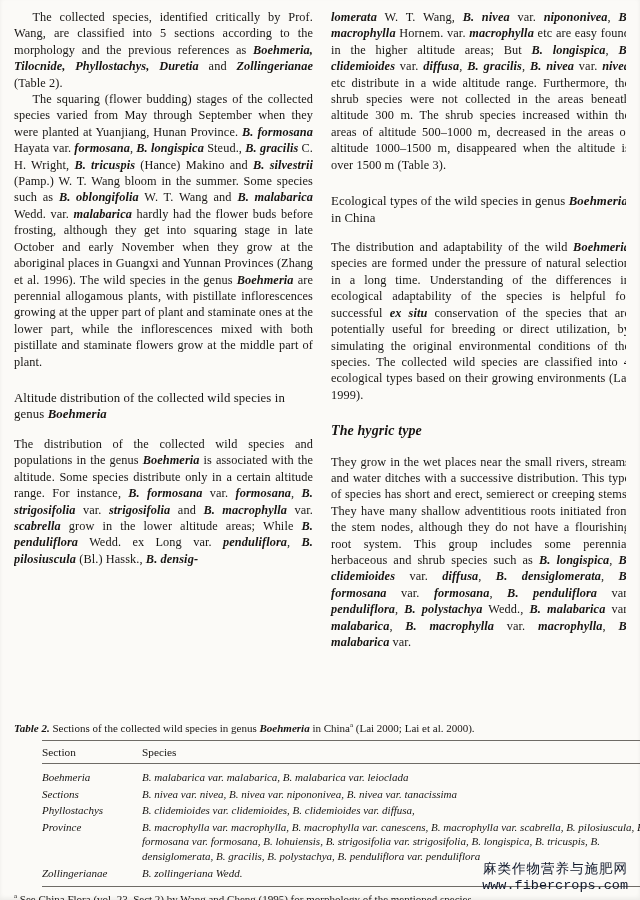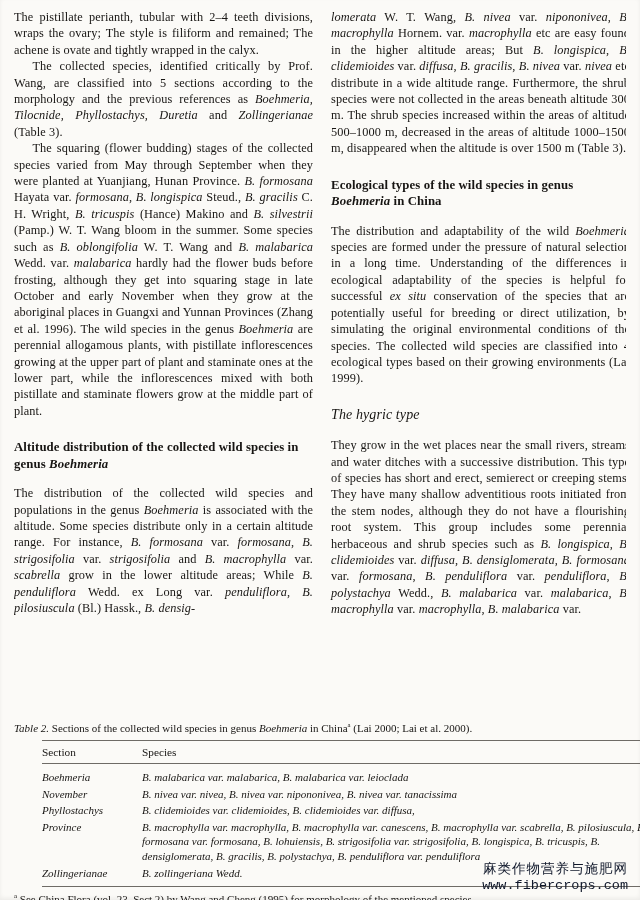--- a/index.html
+++ b/index.html
@@ -41,22 +41,22 @@
   }
   .col h4 {
     font-size: 14px;
     line-height: 16.5px;
     font-weight: normal;
     font-style: italic;
     margin: 20px 0 14px 0;
     text-align: left;
   }
   .run-r { font-style: normal; }
-  .run-i { font-style: italic; }
-  .run-b { font-weight: bold; }
+  .run-i { font-style: italic; font-weight: bold; }
+  .run-b { font-weight: normal; }
   .run-bi { font-weight: bold; font-style: italic; }
   sup { font-size: 0.62em; line-height: 0; }
 
   .table-block { margin-top: 8px; font-size: 11px; }
   .caption { margin: 0 0 5px 0; line-height: 14px; text-align: left; }
   table.sections {
     width: 100%;
     border-collapse: collapse;
     border-top: 1.5px solid #6e6b66;
     border-bottom: 1.5px solid #6e6b66;
@@ -94,22 +94,21 @@
   .watermark .url { font-size: 13.5px; text-align: right; }
 </style>
 </head>
 <body>
 
 <div class="page">
 
   <div class="columns">
 
     <div class="col">
-      <p class="noindent"><span class="run-r">The pistillate perianth, tubular with 2–4 teeth divisions, wraps the ovary; The style is filiform and remained; The achene is ovate and tightly wrapped in the calyx.</span></p>
-      <p><span class="run-r">The collected species, identified critically by Prof. Wang, are classified into 5 sections according to the morphology and the previous references as </span><span class="run-i">Boehmeria, Tilocnide, Phyllostachys, Duretia</span><span class="run-r"> and </span><span class="run-i">Zollingerianae</span><span class="run-r"> (Table 3).</span></p>
+      <p><span class="run-r">The collected species, identified critically by Prof. Wang, are classified into 5 sections according to the morphology and the previous references as </span><span class="run-i">Boehmeria, Tilocnide, Phyllostachys, Duretia</span><span class="run-r"> and </span><span class="run-i">Zollingerianae</span><span class="run-r"> (Table 2).</span></p>
       <p><span class="run-r">The squaring (flower budding) stages of the collected species varied from May through September when they were planted at Yuanjiang, Hunan Province. </span><span class="run-i">B. formosana</span><span class="run-r"> Hayata var. </span><span class="run-i">formosana</span><span class="run-r">, </span><span class="run-i">B. longispica</span><span class="run-r"> Steud., </span><span class="run-i">B. gracilis</span><span class="run-r"> C. H. Wright, </span><span class="run-i">B. tricuspis</span><span class="run-r"> (Hance) Makino and </span><span class="run-i">B. silvestrii</span><span class="run-r"> (Pamp.) W. T. Wang bloom in the summer. Some species such as </span><span class="run-i">B. oblongifolia</span><span class="run-r"> W. T. Wang and </span><span class="run-i">B. malabarica</span><span class="run-r"> Wedd. var. </span><span class="run-i">malabarica</span><span class="run-r"> hardly had the flower buds before frosting, although they get into squaring stage in late October and early November when they grow at the aboriginal places in Guangxi and Yunnan Provinces (Zhang et al. 1996). The wild species in the genus </span><span class="run-i">Boehmeria</span><span class="run-r"> are perennial allogamous plants, with pistillate inflorescences growing at the upper part of plant and staminate ones at the lower part, while the inflorescences mixed with both pistillate and staminate flowers grow at the middle part of plant.</span></p>
       <h3><span class="run-b">Altitude distribution of the collected wild species in genus </span><span class="run-bi">Boehmeria</span></h3>
       <p class="noindent"><span class="run-r">The distribution of the collected wild species and populations in the genus </span><span class="run-i">Boehmeria</span><span class="run-r"> is associated with the altitude. Some species distribute only in a certain altitude range. For instance, </span><span class="run-i">B. formosana</span><span class="run-r"> var. </span><span class="run-i">formosana</span><span class="run-r">, </span><span class="run-i">B. strigosifolia</span><span class="run-r"> var. </span><span class="run-i">strigosifolia</span><span class="run-r"> and </span><span class="run-i">B. macrophylla</span><span class="run-r"> var. </span><span class="run-i">scabrella</span><span class="run-r"> grow in the lower altitude areas; While </span><span class="run-i">B. penduliflora</span><span class="run-r"> Wedd. ex Long var. </span><span class="run-i">penduliflora</span><span class="run-r">, </span><span class="run-i">B. pilosiuscula</span><span class="run-r"> (Bl.) Hassk., </span><span class="run-i">B. densig-</span></p>
     </div>
 
     <div class="col">
       <p class="noindent"><span class="run-i">lomerata</span><span class="run-r"> W. T. Wang, </span><span class="run-i">B. nivea</span><span class="run-r"> var. </span><span class="run-i">nipononivea</span><span class="run-r">, </span><span class="run-i">B. macrophylla</span><span class="run-r"> Hornem. var. </span><span class="run-i">macrophylla</span><span class="run-r"> etc are easy found in the higher altitude areas; But </span><span class="run-i">B. longispica</span><span class="run-r">, </span><span class="run-i">B. clidemioides</span><span class="run-r"> var. </span><span class="run-i">diffusa</span><span class="run-r">, </span><span class="run-i">B. gracilis</span><span class="run-r">, </span><span class="run-i">B. nivea</span><span class="run-r"> var. </span><span class="run-i">nivea</span><span class="run-r"> etc distribute in a wide altitude range. Furthermore, the shrub species were not collected in the areas beneath altitude 300 m. The shrub species increased within the areas of altitude 500–1000 m, decreased in the areas of altitude 1000–1500 m, disappeared when the altitude is over 1500 m (Table 3).</span></p>
       <h3><span class="run-b">Ecological types of the wild species in genus </span><span class="run-bi">Boehmeria</span><span class="run-b"> in China</span></h3>
       <p class="noindent"><span class="run-r">The distribution and adaptability of the wild </span><span class="run-i">Boehmeria</span><span class="run-r"> species are formed under the pressure of natural selection in a long time. Understanding of the differences in ecological adaptability of the species is helpful for successful </span><span class="run-i">ex situ</span><span class="run-r"> conservation of the species that are potentially useful for breeding or direct utilization, by simulating the original environmental conditions of the species. The collected wild species are classified into 4 ecological types based on their growing environments (Lai 1999).</span></p>
       <h4><span class="run-i">The hygric type</span></h4>
@@ -126,21 +125,21 @@
           <th class="sec">Section</th>
           <th>Species</th>
         </tr>
       </thead>
       <tbody>
         <tr>
           <td class="sec">Boehmeria</td>
           <td>B. malabarica var. malabarica, B. malabarica var. leioclada</td>
         </tr>
         <tr>
-          <td class="sec">November</td>
+          <td class="sec">Sections</td>
           <td>B. nivea var. nivea, B. nivea var. nipononivea, B. nivea var. tanacissima</td>
         </tr>
         <tr>
           <td class="sec">Phyllostachys</td>
           <td>B. clidemioides var. clidemioides, B. clidemioides var. diffusa,</td>
         </tr>
         <tr>
           <td class="sec">Province</td>
           <td>B. macrophylla var. macrophylla, B. macrophylla var. canescens, B. macrophylla var. scabrella, B. pilosiuscula, B. formosana var. formosana, B. lohuiensis, B. strigosifolia var. strigosifolia, B. longispica, B. tricuspis, B. densiglomerata, B. gracilis, B. polystachya, B. penduliflora var. penduliflora</td>
         </tr>

